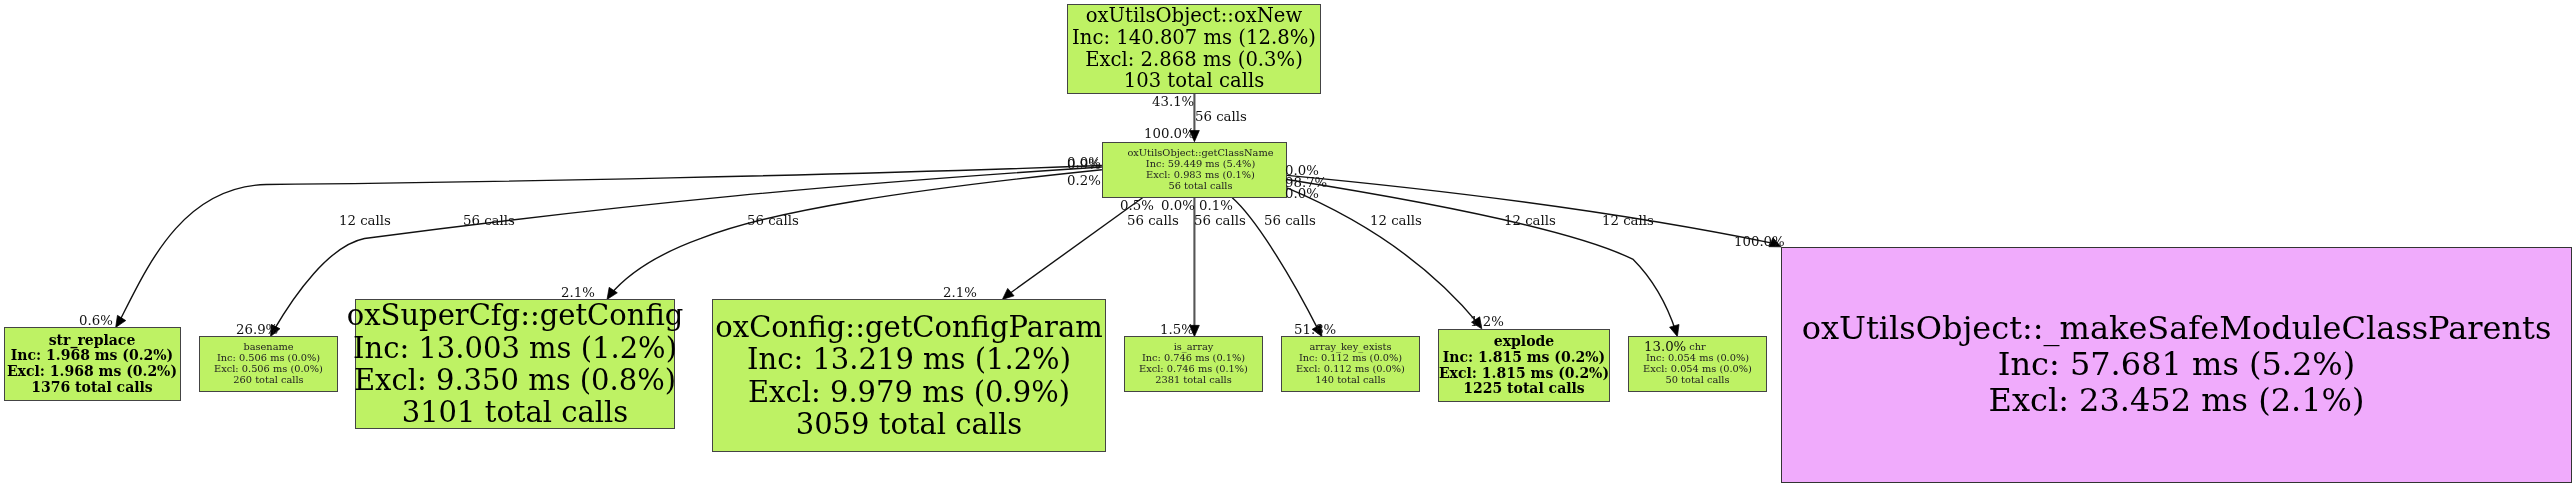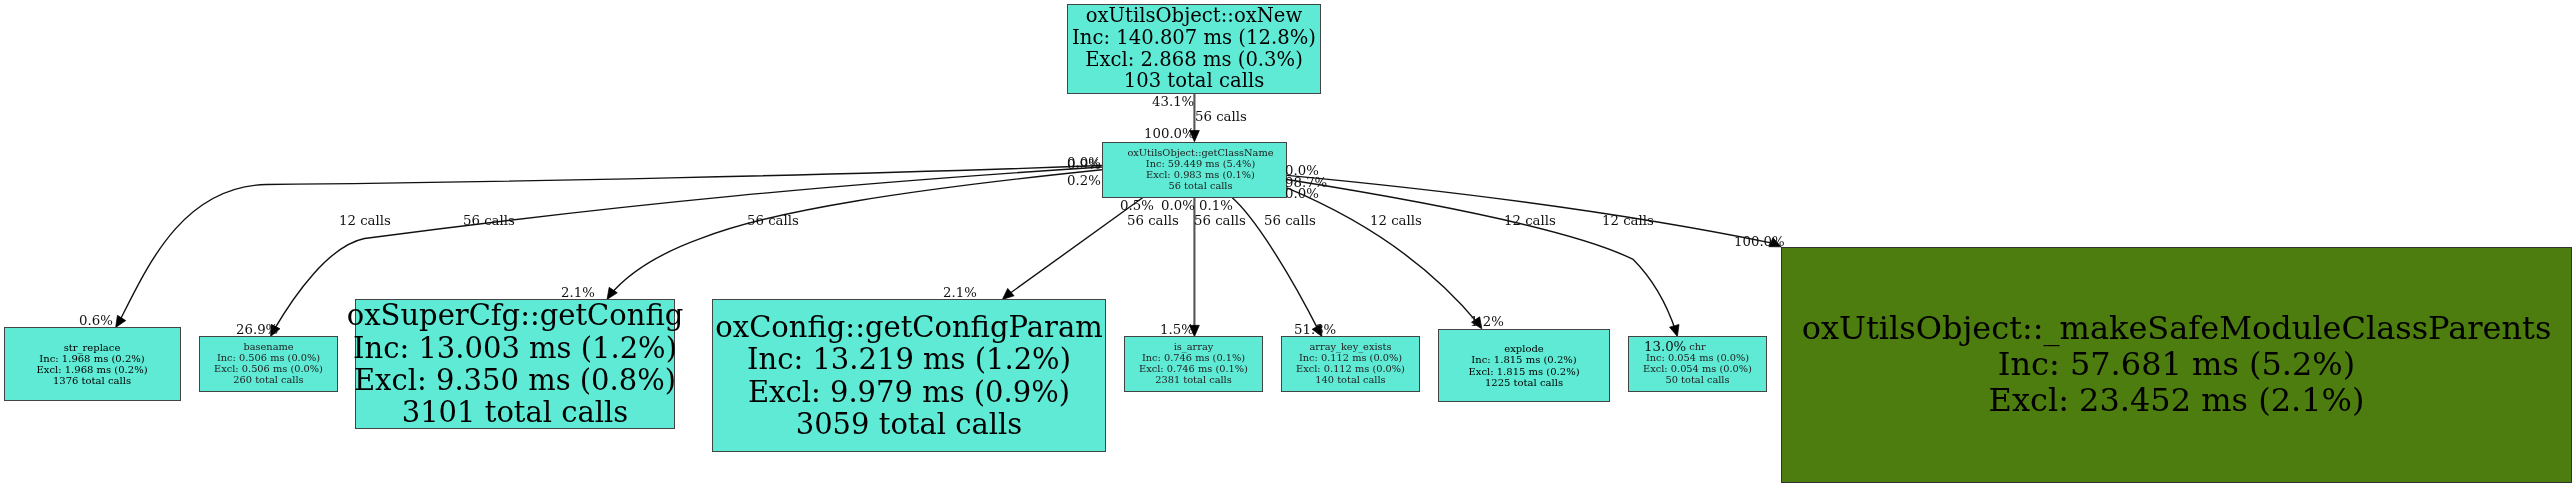--- a/index.html
+++ b/index.html
@@ -1,25 +1,25 @@
 <!DOCTYPE html>
 <html style="font-size:11.2px"><head>
 <meta charset="utf-8">
 <style>
   html, body { margin: 0; padding: 0; background: #ffffff; }
   body { width: 2576px; height: 486px; position: relative; overflow: hidden;
          font-family: "DejaVu Serif", "Liberation Serif", serif; color: #000; }
   #graph { position: absolute; left: 0; top: 0; width: 2576px; height: 486px; }
   .node { position: absolute; box-sizing: border-box; border: 1.4px solid #444;
-          background: #5eead4; display: flex; flex-direction: column;
+          background: #bef264; display: flex; flex-direction: column;
           justify-content: center; align-items: center; text-align: center; line-height: 1.12; }
   .node span { display: block; white-space: nowrap; }
-  .node.hot { background: #4d7c0f; border-color: #333; }
+  .node.hot { background: #f0abfc; border-color: #333; }
   .f-small { font-size: 9.8px; color: #222; }
-  .f-med { font-size: 10px; }
+  .f-med { font-size: 14px; font-weight: bold; }
   .f-big { font-size: 19.6px; }
   .f-large { font-size: 29px; }
   .f-huge { font-size: 32px; }
   .lbl { position: absolute; font-size: 13.3px; white-space: nowrap; line-height: 1; color: #111; }
   svg path.edge { fill: none; stroke: #111; stroke-width: 2; }
   svg path.edge.grey { stroke: #555; stroke-width: 3; }
   svg polygon.head { fill: #000; stroke: #000; }
 </style>
 </head>
 <body>

